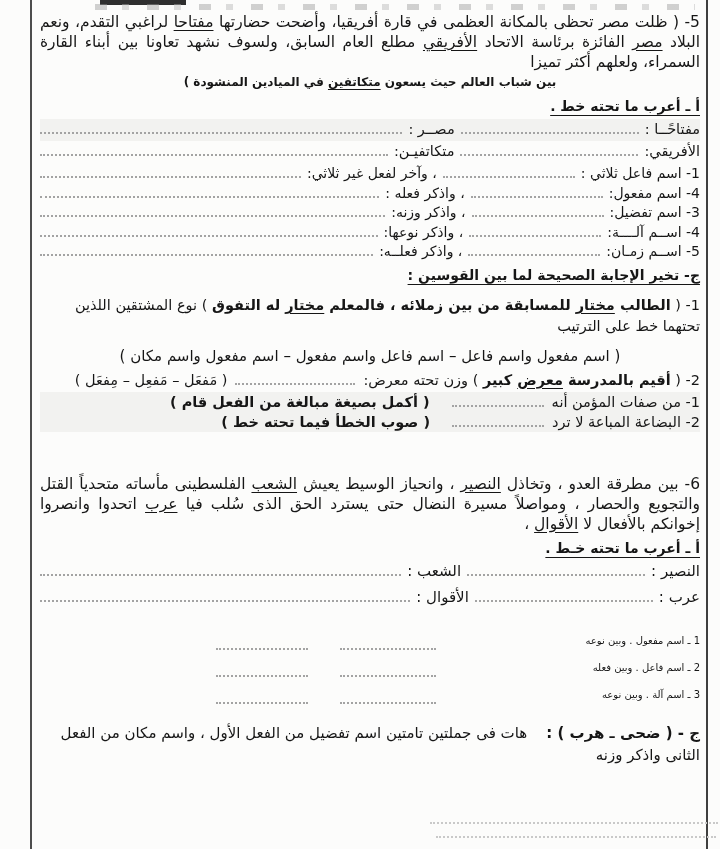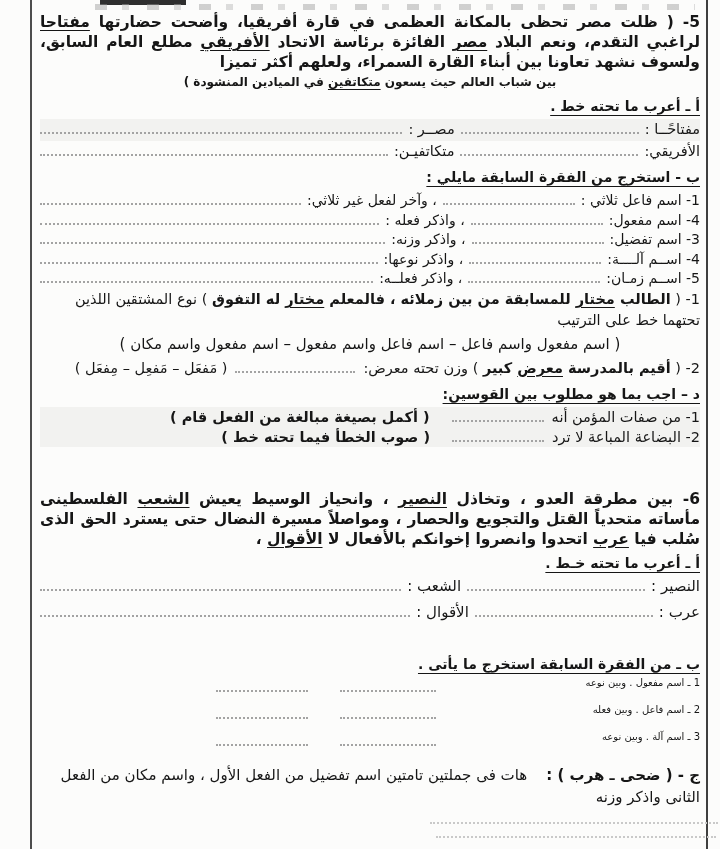--- a/index.html
+++ b/index.html
@@ -23,21 +23,21 @@
   .bottom-dotted{position:absolute;height:0;border-top:2px dotted #c9c9c9;}
   .bd1{top:822px;left:430px;width:288px;}
   .bd2{top:836px;left:436px;width:280px;}
 
   .content{
     position:absolute;top:12px;right:20px;
     width:660px;
     padding:0;
   }
   .para{
-    font-size:15.5px;font-weight:bold;line-height:20px;
+    font-size:15.5px;font-weight:normal;line-height:20px;
     text-align:justify;margin:0;
   }
   .center-line{font-size:12px;font-weight:bold;line-height:20px;text-align:center;}
   .u{text-decoration:underline;text-underline-offset:3px;}
   .bold{font-weight:bold;}
   .heading{
     font-size:14px;font-weight:bold;margin:4px 0 2px 0;line-height:21px;
     text-decoration:underline;text-underline-offset:4px;display:inline-block;
   }
   .hblock{margin:0;}
@@ -46,21 +46,21 @@
   .dots{border-bottom:2px dotted #a3a3a3;height:13px;display:inline-block;}
   .dots.w180{width:178px;}
   .dots.grow{flex:1;}
   .shade{background:#f2f2f0;}
 
   .b-row{display:flex;align-items:baseline;gap:6px;height:19.5px;font-size:14px;}
   .b-row .lbl{white-space:nowrap;}
   .b-row .dots.d1{width:132px;}
   .b-row .dots.d2{flex:1;}
 
-  .c-line{font-size:14.5px;line-height:21px;margin:1px 0;}
+  .c-line{font-size:14.5px;line-height:21px;margin:7px 0;}
   .c-opts{text-align:center;font-size:15px;line-height:24px;}
   .c-q2{display:flex;align-items:baseline;gap:8px;font-size:14.5px;line-height:24px;}
   .c-q2 .dots{width:120px;}
 
   .d-row{display:flex;align-items:baseline;gap:8px;height:20px;font-size:14.5px;}
   .d-row .dots{width:92px;}
   .d-row .paren{font-weight:bold;margin-right:14px;white-space:nowrap;text-align:right;}
   .d-row .spacer{flex:1;}
 
   .gap42{height:42px;}
@@ -99,21 +99,20 @@
     <span class="lbl">مصــر :</span>
     <span class="dots grow"></span>
   </div>
   <div class="ans-row">
     <span class="lbl">الأفريقي:</span>
     <span class="dots w180"></span>
     <span class="lbl">متكاتفيـن:</span>
     <span class="dots grow"></span>
   </div>
 
-  <div class="hblock"><span class="heading">ب - استخرج من الفقرة السابقة مايلي :</span></div>
 
   <div class="b-row">
     <span class="lbl">1- اسم فاعل ثلاثي :</span>
     <span class="dots d1"></span>
     <span class="lbl">، وآخر لفعل غير ثلاثي:</span>
     <span class="dots d2"></span>
   </div>
   <div class="b-row">
     <span class="lbl">4- اسم مفعول:</span>
     <span class="dots d1"></span>
@@ -132,31 +131,31 @@
     <span class="lbl">، واذكر نوعها:</span>
     <span class="dots d2"></span>
   </div>
   <div class="b-row">
     <span class="lbl">5- اســم زمـان:</span>
     <span class="dots d1"></span>
     <span class="lbl">، واذكر فعلــه:</span>
     <span class="dots d2"></span>
   </div>
 
+  <div class="hblock"><span class="heading">ج- تخير الإجابة الصحيحة لما بين القوسين :</span></div>
 
   <div class="c-line"><span>1- ( </span><span class="bold">الطالب </span><span class="bold u">مختار</span><span class="bold"> للمسابقة من بين زملائه ، فالمعلم </span><span class="bold u">مختار</span><span class="bold"> له التفوق</span><span> )  نوع المشتقين اللذين تحتهما خط على الترتيب</span></div>
   <div class="c-opts">( اسم مفعول واسم فاعل – اسم فاعل واسم مفعول – اسم مفعول واسم مكان )</div>
 
   <div class="c-q2">
     <span><span>2- ( </span><span class="bold">أقيم بالمدرسة </span><span class="bold u">معرض</span><span class="bold"> كبير</span><span> ) وزن تحته معرض:</span></span>
     <span class="dots"></span>
     <span>( مَفعَل – مَفعِل – مِفعَل )</span>
   </div>
 
-  <div class="hblock"><span class="heading">د – اجب بما هو مطلوب بين القوسين:</span></div>
 
   <div class="d-row shade">
     <span>1- من صفات المؤمن أنه</span>
     <span class="dots"></span>
     <span class="paren">( أكمل بصيغة مبالغة من الفعل قام )</span>
     <span class="spacer"></span>
   </div>
   <div class="d-row shade">
     <span>2- البضاعة المباعة لا ترد</span>
     <span class="dots"></span>
@@ -180,21 +179,20 @@
     <div class="ans-row">
       <span class="lbl">عرب :</span>
       <span class="dots w180"></span>
       <span class="lbl">الأقوال :</span>
       <span class="dots grow"></span>
     </div>
   </div>
 
   <div class="gap24"></div>
 
-  <div class="hblock"><span class="heading">ب ـ من الفقرة السابقة استخرج ما يأتى .</span></div>
 
   <div class="q6b-row">
     <span class="lbl">1 ـ اسم مفعول . وبين نوعه</span>
     <span class="dots e1"></span>
     <span class="dots e2"></span>
   </div>
   <div class="q6b-row">
     <span class="lbl">2 ـ اسم فاعل  . وبين فعله</span>
     <span class="dots e1"></span>
     <span class="dots e2"></span>

